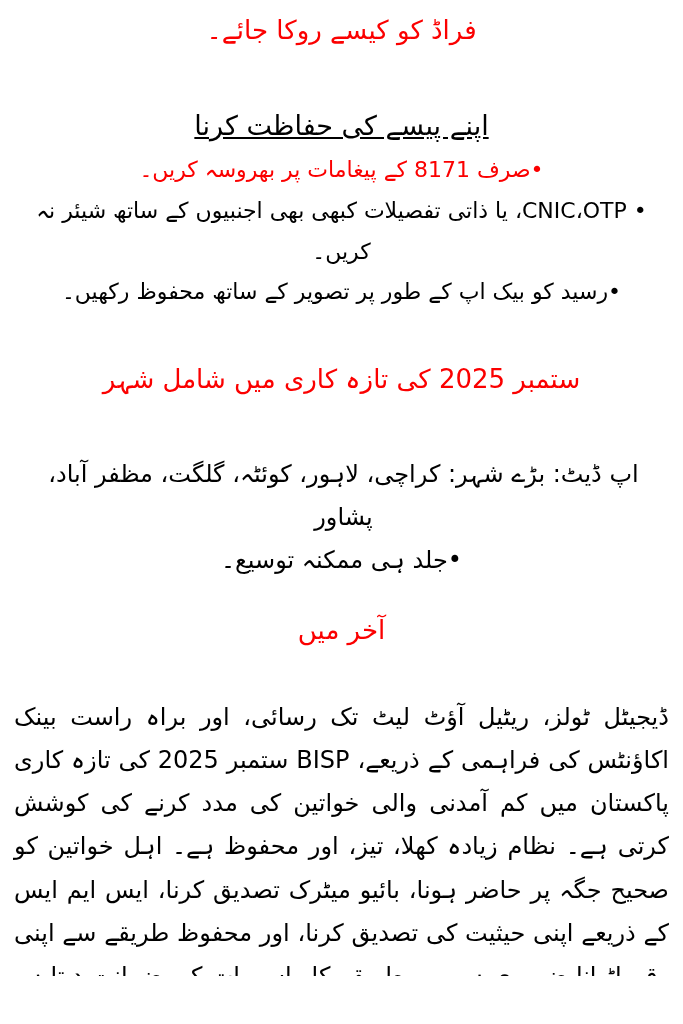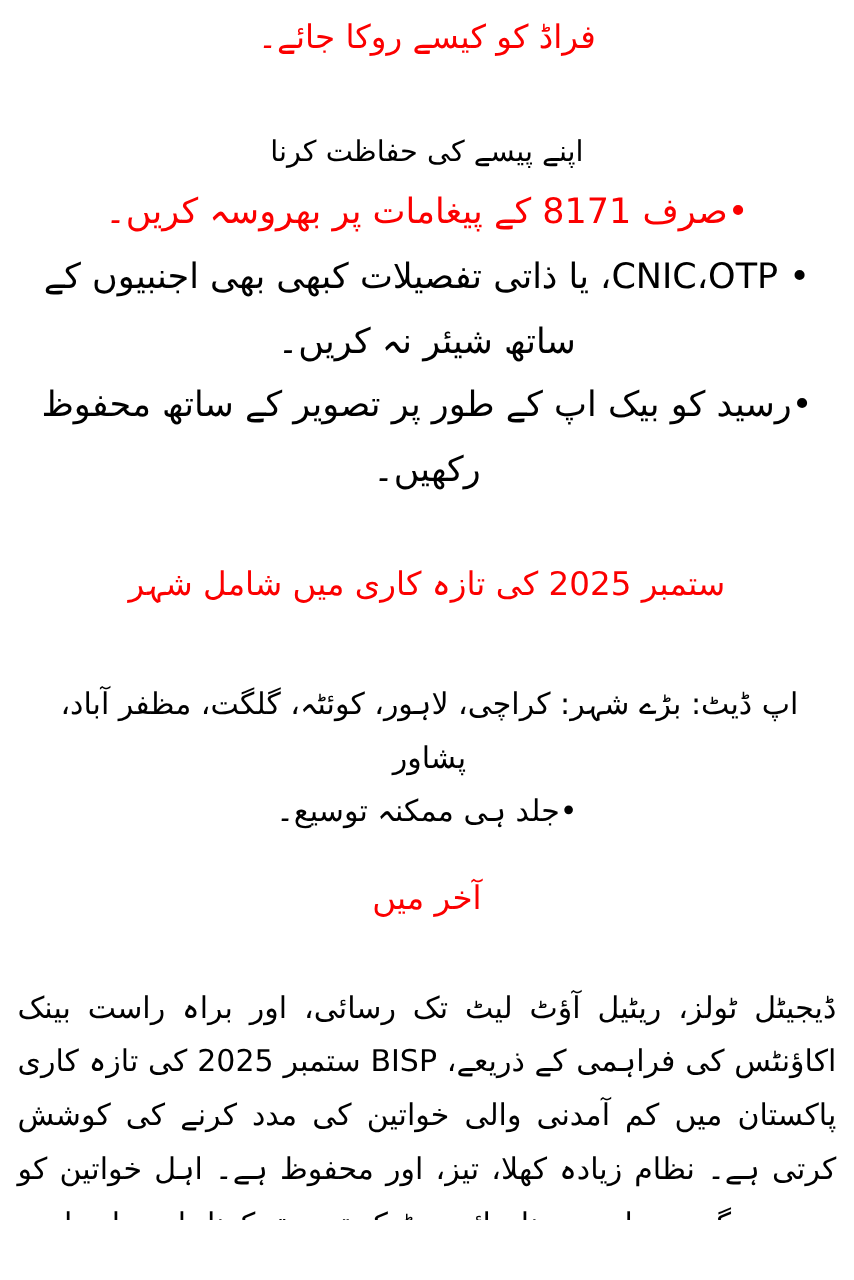--- a/index.html
+++ b/index.html
@@ -18,29 +18,30 @@
   .red { color: #fb0000; }
   .title {
     margin: 0;
     padding-top: 12px;
     font-size: 26px;
     font-weight: normal;
     line-height: 1.45;
   }
   .black-heading {
     margin: 52px 0 0 0;
-    font-size: 23px;
+    font-size: 27px;
     font-weight: normal;
     line-height: 1.8;
+    text-decoration: underline;
   }
   .tips {
     margin: 0;
     padding: 0 10px;
     list-style: none;
-    font-size: 28px;
+    font-size: 22px;
     line-height: 1.85;
   }
   .section-heading {
     margin: 46px 0 0 0;
     font-size: 26px;
     font-weight: normal;
     line-height: 1.6;
     text-align: center;
   }
   .line {

